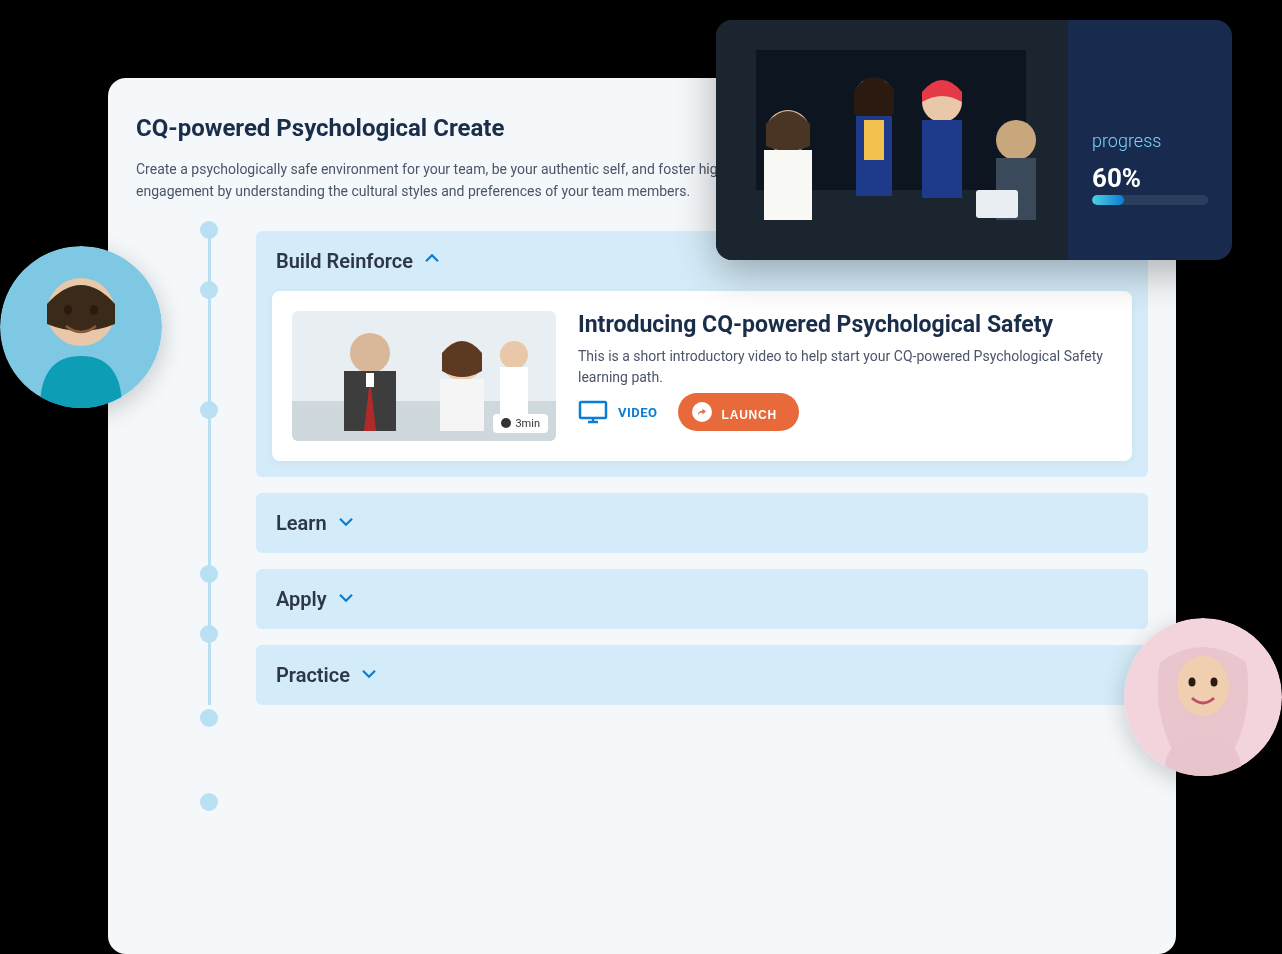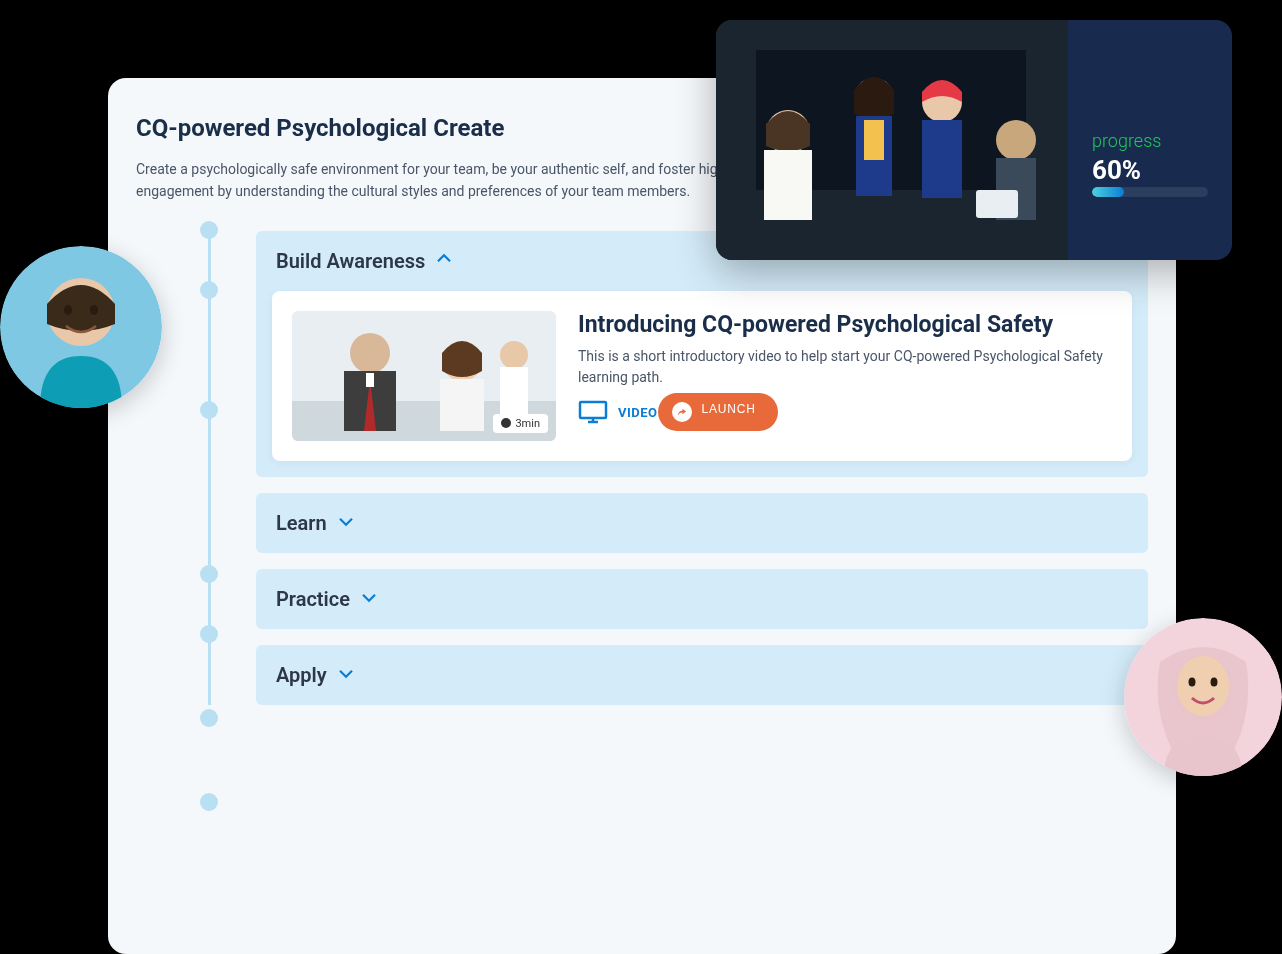--- a/index.html
+++ b/index.html
@@ -138,20 +138,21 @@
 }
 .lesson-desc {
   font-size: 14px;
   line-height: 1.55;
   color: #4a5568;
   margin-bottom: 4px;
 }
 .lesson-actions {
   display: flex;
   align-items: center;
+  gap: 20px;
 }
 .video-indicator {
   display: flex;
   align-items: center;
   gap: 10px;
   color: #0b7dd4;
   font-weight: 700;
   font-size: 13px;
   letter-spacing: 0.5px;
 }
@@ -159,24 +160,24 @@
   width: 30px;
   height: 24px;
 }
 .launch-btn {
   background: #e86a3a;
   color: #fff;
   border: none;
   border-radius: 20px;
   padding: 9px 22px 9px 14px;
   font-size: 12px;
-  font-weight: 400;
+  font-weight: 700;
   letter-spacing: 0.8px;
   display: flex;
-  align-items: flex-start;
+  align-items: flex-end;
   gap: 10px;
   cursor: pointer;
 }
 .launch-btn .arrow-circle {
   width: 20px;
   height: 20px;
   background: #fff;
   border-radius: 50%;
   display: flex;
   align-items: center;
@@ -200,22 +201,22 @@
   flex-shrink: 0;
 }
 .hero-progress {
   flex: 1;
   padding: 110px 24px 24px 24px;
   color: #fff;
 }
 .progress-label {
   font-size: 18px;
   font-weight: 300;
-  color: #22c55e;
-  margin-bottom: 4px;
+  color: #7dd3fc;
+  margin-bottom: 12px;
 }
 .progress-value {
   font-size: 26px;
   font-weight: 700;
   margin-bottom: 2px;
 }
 .progress-bar {
   width: 100%;
   height: 10px;
   background: #2c3e5e;
@@ -263,21 +264,21 @@
     <div class="timeline-dot d2"></div>
     <div class="timeline-dot d3"></div>
     <div class="timeline-dot d4"></div>
     <div class="timeline-dot d5"></div>
     <div class="timeline-dot d6"></div>
 
     <div class="sections">
 
       <div class="section-panel">
         <div class="section-header">
-          <span class="section-title">Build Awareness</span>
+          <span class="section-title">Build Reinforce</span>
           <span class="chevron">
             <svg width="18" height="18" viewBox="0 0 24 24" fill="none" stroke="currentColor" stroke-width="3">
                 <polyline points="4 15 12 7 20 15"></polyline>
               </svg>
           </span>
         </div>
         <div class="section-content">
           <div class="lesson-card">
             <div class="lesson-thumb">
               <svg width="264" height="130" viewBox="0 0 264 130">
@@ -332,32 +333,32 @@
           <span class="chevron">
             <svg width="18" height="18" viewBox="0 0 24 24" fill="none" stroke="currentColor" stroke-width="3">
                 <polyline points="4 9 12 17 20 9"></polyline>
               </svg>
           </span>
         </div>
       </div>
 
       <div class="section-panel">
         <div class="section-header">
-          <span class="section-title">Practice</span>
+          <span class="section-title">Apply</span>
           <span class="chevron">
             <svg width="18" height="18" viewBox="0 0 24 24" fill="none" stroke="currentColor" stroke-width="3">
                 <polyline points="4 9 12 17 20 9"></polyline>
               </svg>
           </span>
         </div>
       </div>
 
       <div class="section-panel">
         <div class="section-header">
-          <span class="section-title">Apply</span>
+          <span class="section-title">Practice</span>
           <span class="chevron">
             <svg width="18" height="18" viewBox="0 0 24 24" fill="none" stroke="currentColor" stroke-width="3">
                 <polyline points="4 9 12 17 20 9"></polyline>
               </svg>
           </span>
         </div>
       </div>
 
 
     </div>

